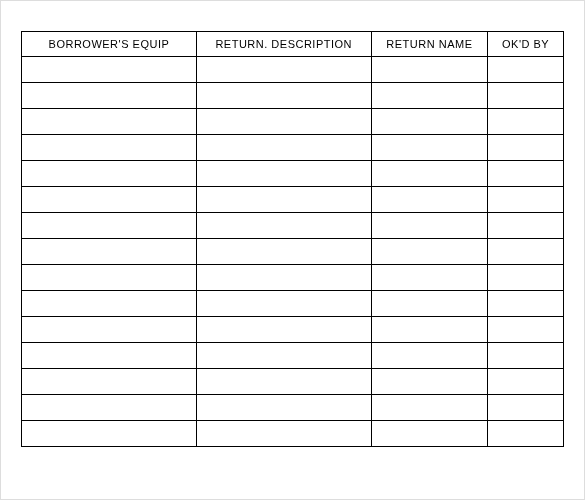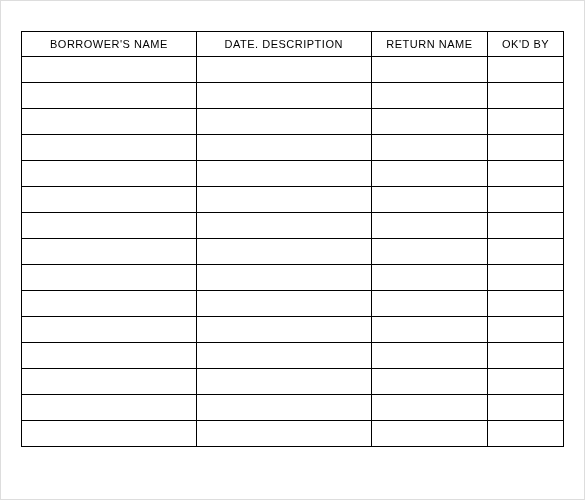--- a/index.html
+++ b/index.html
@@ -39,22 +39,22 @@
     th:nth-child(3), td:nth-child(3) { width: 20%; }
     th:nth-child(4), td:nth-child(4) { width: 13%; }
   </style>
 </head>
 <body>
 
 <div class="table-container">
   <table>
     <thead>
       <tr>
-        <th>BORROWER'S NAME</th>
-        <th>DATE. DESCRIPTION</th>
+        <th>BORROWER'S EQUIP</th>
+        <th>RETURN. DESCRIPTION</th>
         <th>RETURN NAME</th>
         <th>OK'D BY</th>
       </tr>
     </thead>
     <tbody id="table-body">
     <tr>
           <td></td>
           <td></td>
           <td></td>
           <td></td>

